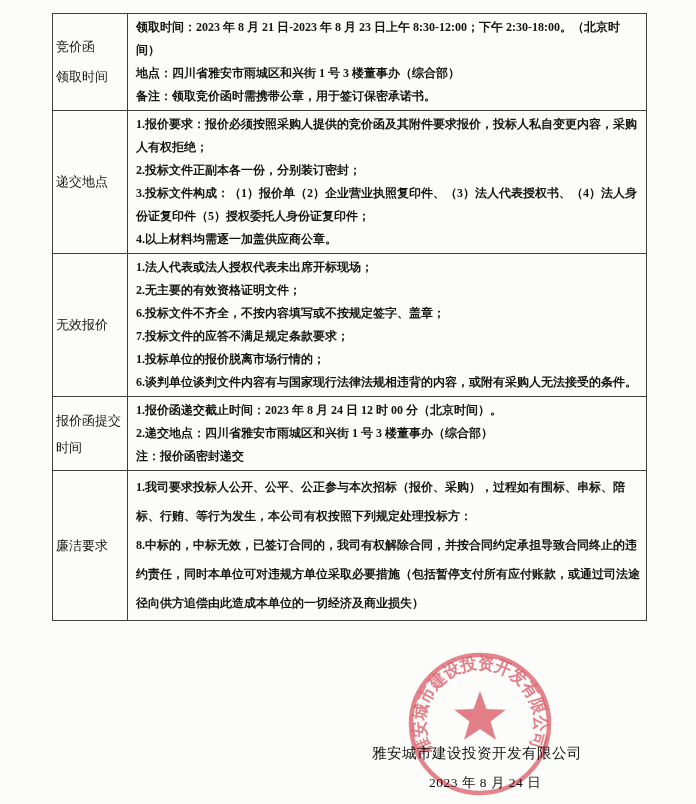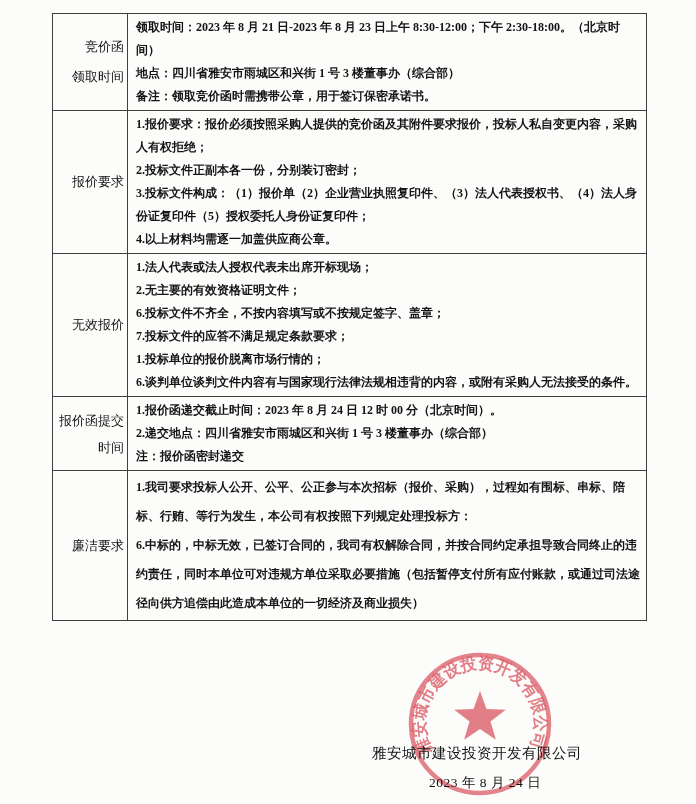--- a/index.html
+++ b/index.html
@@ -23,21 +23,21 @@
   }
   table.doc col.c-hdr { width: 75px; }
   table.doc col.c-cnt { width: 519px; }
   table.doc th, table.doc td {
     border: 1px solid #3f3f3f;
     box-sizing: border-box;
   }
   th.hdr {
     font-weight: normal;
     font-size: 13px;
-    text-align: right;
+    text-align: left;
     vertical-align: middle;
     white-space: pre-line;
     line-height: 30px;
     padding: 0 3px;
   }
   tr.r4 th.hdr { line-height: 27px; }
   td.cnt {
     font-size: 12px;
     line-height: 23px;
     vertical-align: top;
@@ -82,21 +82,21 @@
       <tr class="r1">
         <th class="hdr">竞价函
 领取时间</th>
         <td class="cnt">
           <p>领取时间：2023 年 8 月 21 日-2023 年 8 月 23 日上午 8:30-12:00；下午 2:30-18:00。（北京时间）</p>
           <p>地点：四川省雅安市雨城区和兴街 1 号 3 楼董事办（综合部）</p>
           <p>备注：领取竞价函时需携带公章，用于签订保密承诺书。</p>
         </td>
       </tr>
       <tr class="r2">
-        <th class="hdr">报价要求</th>
+        <th class="hdr">递交地点</th>
         <td class="cnt">
           <p>1.报价要求：报价必须按照采购人提供的竞价函及其附件要求报价，投标人私自变更内容，采购人有权拒绝；</p>
           <p>2.投标文件正副本各一份，分别装订密封；</p>
           <p>3.投标文件构成：（1）报价单（2）企业营业执照复印件、（3）法人代表授权书、（4）法人身份证复印件（5）授权委托人身份证复印件；</p>
           <p>4.以上材料均需逐一加盖供应商公章。</p>
         </td>
       </tr>
       <tr class="r3">
         <th class="hdr">无效报价</th>
         <td class="cnt">
@@ -114,21 +114,21 @@
         <td class="cnt">
           <p>1.报价函递交截止时间：2023 年 8 月 24 日 12 时 00 分（北京时间）。</p>
           <p>2.递交地点：四川省雅安市雨城区和兴街 1 号 3 楼董事办（综合部）</p>
           <p>注：报价函密封递交</p>
         </td>
       </tr>
       <tr class="r6">
         <th class="hdr">廉洁要求</th>
         <td class="cnt">
           <p>1.我司要求投标人公开、公平、公正参与本次招标（报价、采购），过程如有围标、串标、陪标、行贿、等行为发生，本公司有权按照下列规定处理投标方：</p>
-          <p>6.中标的，中标无效，已签订合同的，我司有权解除合同，并按合同约定承担导致合同终止的违约责任，同时本单位可对违规方单位采取必要措施（包括暂停支付所有应付账款，或通过司法途径向供方追偿由此造成本单位的一切经济及商业损失）</p>
+          <p>8.中标的，中标无效，已签订合同的，我司有权解除合同，并按合同约定承担导致合同终止的违约责任，同时本单位可对违规方单位采取必要措施（包括暂停支付所有应付账款，或通过司法途径向供方追偿由此造成本单位的一切经济及商业损失）</p>
         </td>
       </tr>
     </tbody>
   </table>
 
   <div class="company">雅安城市建设投资开发有限公司</div>
   <div class="docdate">2023 年 8 月 24 日</div>
 
   <svg class="seal" viewBox="0 0 170 170" aria-hidden="true">
     <defs>

